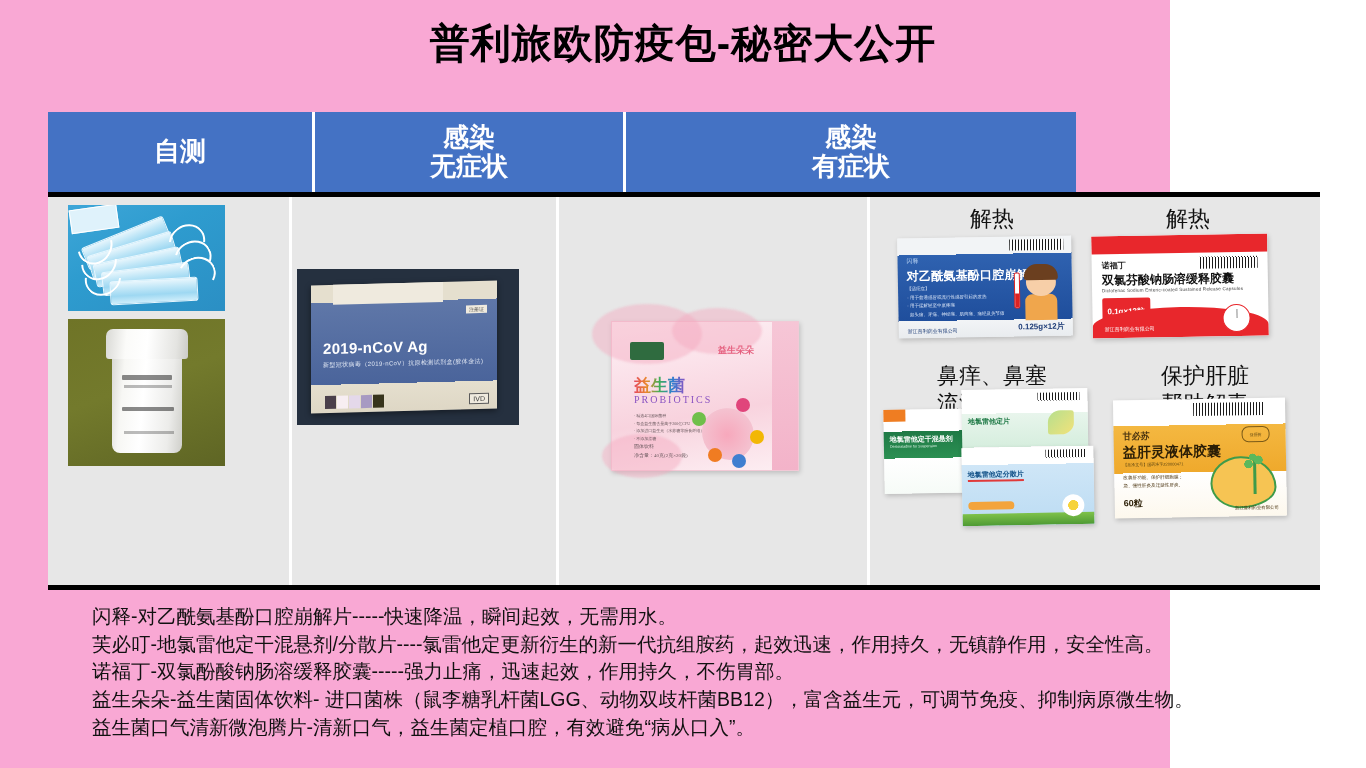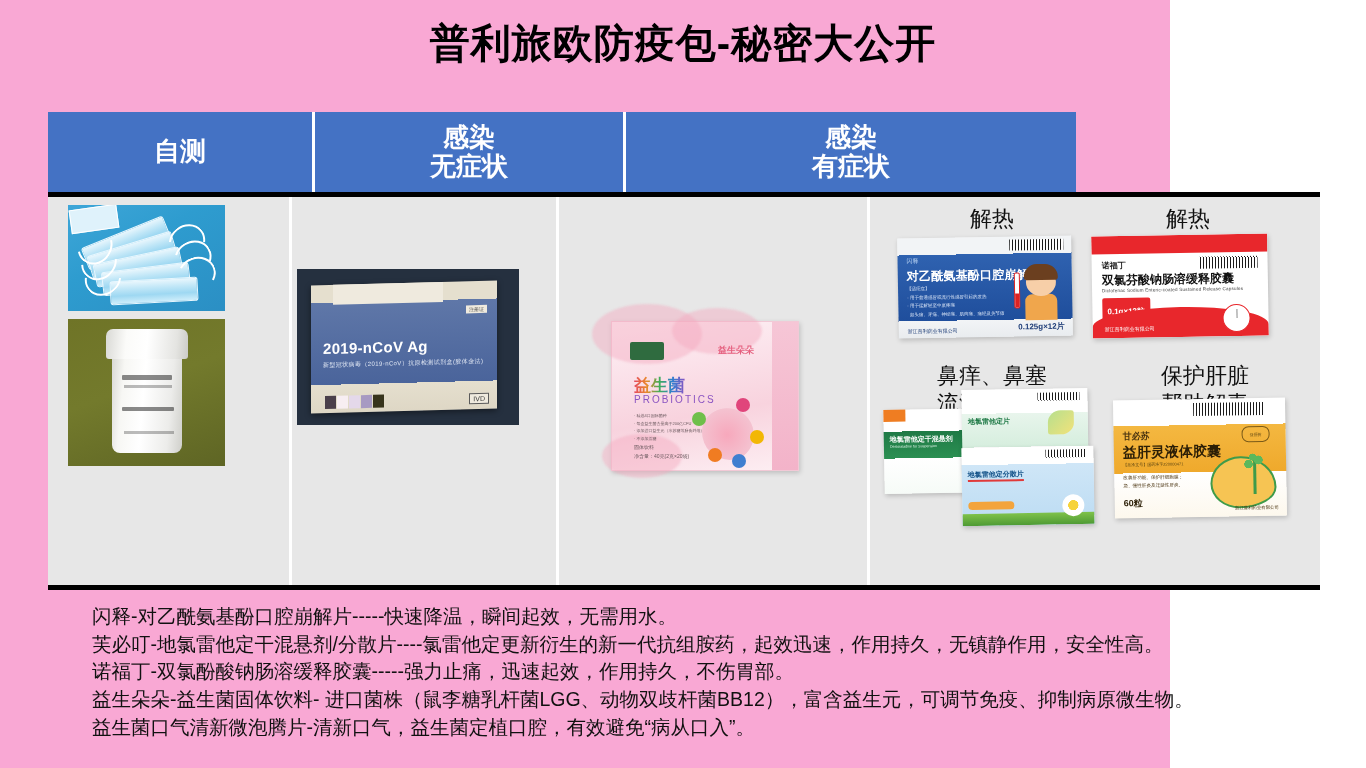--- a/index.html
+++ b/index.html
@@ -184,20 +184,21 @@
     font-size: 27px;
     line-height: 1.32;
     color: #111;
   }
   
   .probio {
     position: absolute; left: 52px; top: 124px; width: 186px; height: 148px;
     background: linear-gradient(170deg, #fdf2f5 0%, #fbe2ea 30%, #f8d3de 60%, #fdeff3 100%);
     border: 1px solid #f2c9d6;
     box-shadow: 1px 2px 5px rgba(0,0,0,0.18);
+    font-family: Liberation Serif, serif;
   }
   .probio .blob {
     position: absolute; border-radius: 50%;
     background: rgba(243,168,190,0.45);
     filter: blur(1px);
   }
   .probio .right-panel {
     position: absolute; right: 0; top: 0; width: 26px; height: 100%;
     background: linear-gradient(180deg,#f6c6d6,#f3b3c9);
   }

